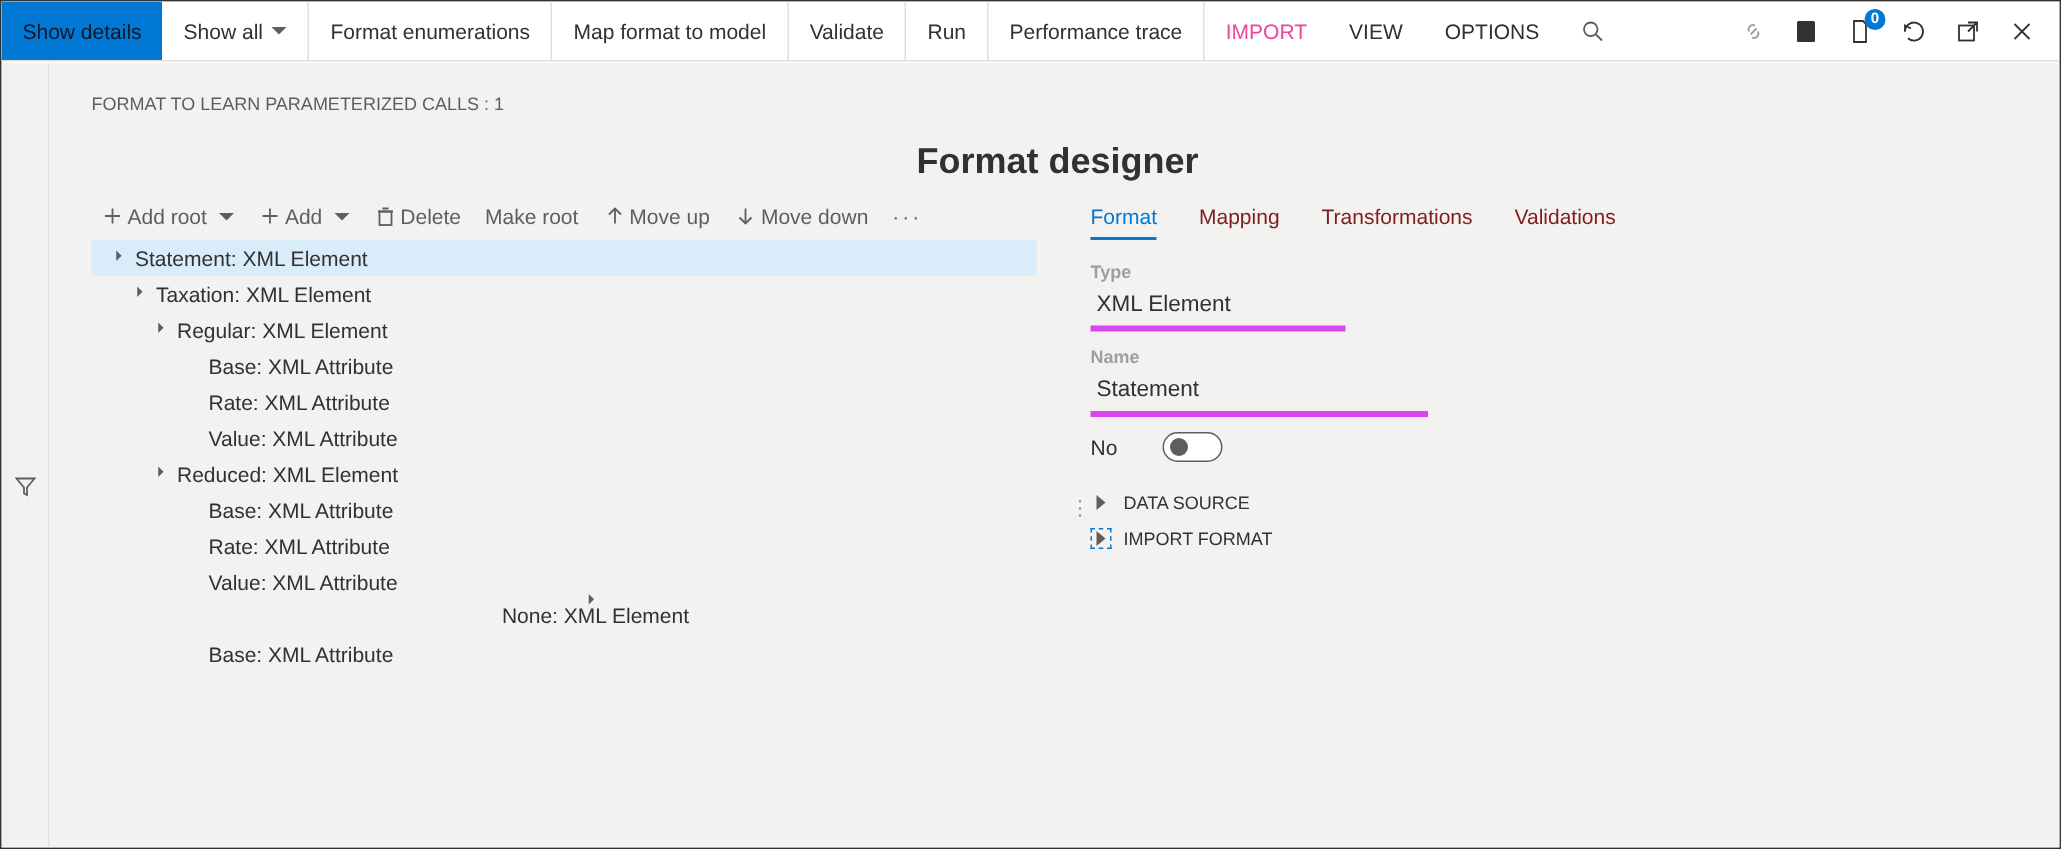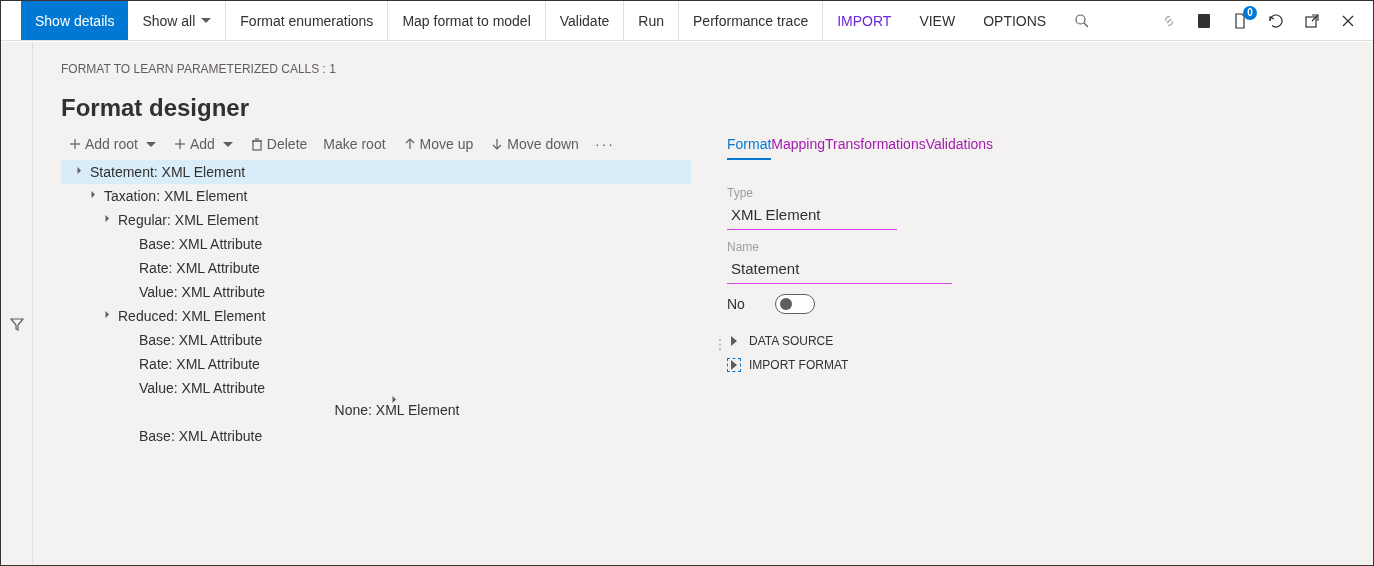--- a/index.html
+++ b/index.html
@@ -27,25 +27,24 @@
     display: flex;
     align-items: center;
     padding: 0 14px;
     font-size: 14px;
     border-right: 1px solid #e1dfdd;
     cursor: pointer;
     white-space: nowrap;
   }
   .menubar-item.primary {
     background: #0078d4;
-    color: #ffffff;
+    color: #0f172a;
     border-right: none;
-    margin-left: 20px;
-  }
-  .menubar-item.disabled { color: #6d28d9; }
+  }
+  .menubar-item.disabled { color: #ec4899; }
   .menubar-item.no-border { border-right: none; }
   .menubar-spacer { flex: 1; }
   .menubar-icons {
     display: flex;
     align-items: center;
     gap: 18px;
     padding-right: 16px;
   }
   .icon-btn { cursor: pointer; display: flex; align-items: center; justify-content: center; }
 
@@ -72,21 +71,21 @@
 
   
   .content {
     position: absolute;
     top: 41px; left: 32px; right: 0; bottom: 0;
     background: #f3f2f1;
     padding: 20px 24px 0 28px;
   }
 
   .breadcrumb { font-size: 12px; color: #605e5c; margin-bottom: 18px; }
-  .page-title { font-size: 24px; font-weight: 600; margin-bottom: 14px; }
+  .page-title { font-size: 24px; font-weight: 600; margin-bottom: 14px; text-align: center; }
 
   .columns { display: flex; gap: 36px; }
 
   
   .tree-panel { flex: 0 0 630px; }
   .tree-toolbar {
     display: flex;
     align-items: center;
     gap: 16px;
     color: #605e5c;
@@ -117,38 +116,39 @@
     border-color: transparent #605e5c transparent transparent;
     transform: rotate(45deg);
     margin-top: -3px;
   }
   .tree-label { white-space: nowrap; }
 
   
   .details-panel { flex: 1; padding-top: 0; }
   .tabstrip {
     display: flex;
-    margin-bottom: 26px;
+    gap: 28px;
+    margin-bottom: 14px;
     text-align: center;
   }
   .tab {
     padding-bottom: 6px;
     cursor: pointer;
-    color: #a21caf;
+    color: #7f1d1d;
     font-size: 14px;
   }
   .tab.active {
     color: #0078d4;
     border-bottom: 2px solid #0078d4;
   }
-  .field-label { font-size: 12px; color: #a19f9d; margin-top: 4px; margin-bottom: 2px; }
+  .field-label { font-size: 12px; color: #a19f9d; margin-top: 4px; margin-bottom: 2px; font-weight: bold; }
   .field-value {
     font-size: 15px;
     padding: 4px 4px 6px 4px;
-    border-bottom: 1px solid #d946ef;
+    border-bottom: 4px solid #d946ef;
     width: 170px;
     margin-bottom: 10px;
   }
   .field-value.wide { width: 225px; }
   .toggle-row { display: flex; align-items: center; gap: 30px; margin-top: 2px; }
   .toggle {
     position: relative;
     width: 40px; height: 20px;
     background: #fff;
     border: 1px solid #605e5c;

